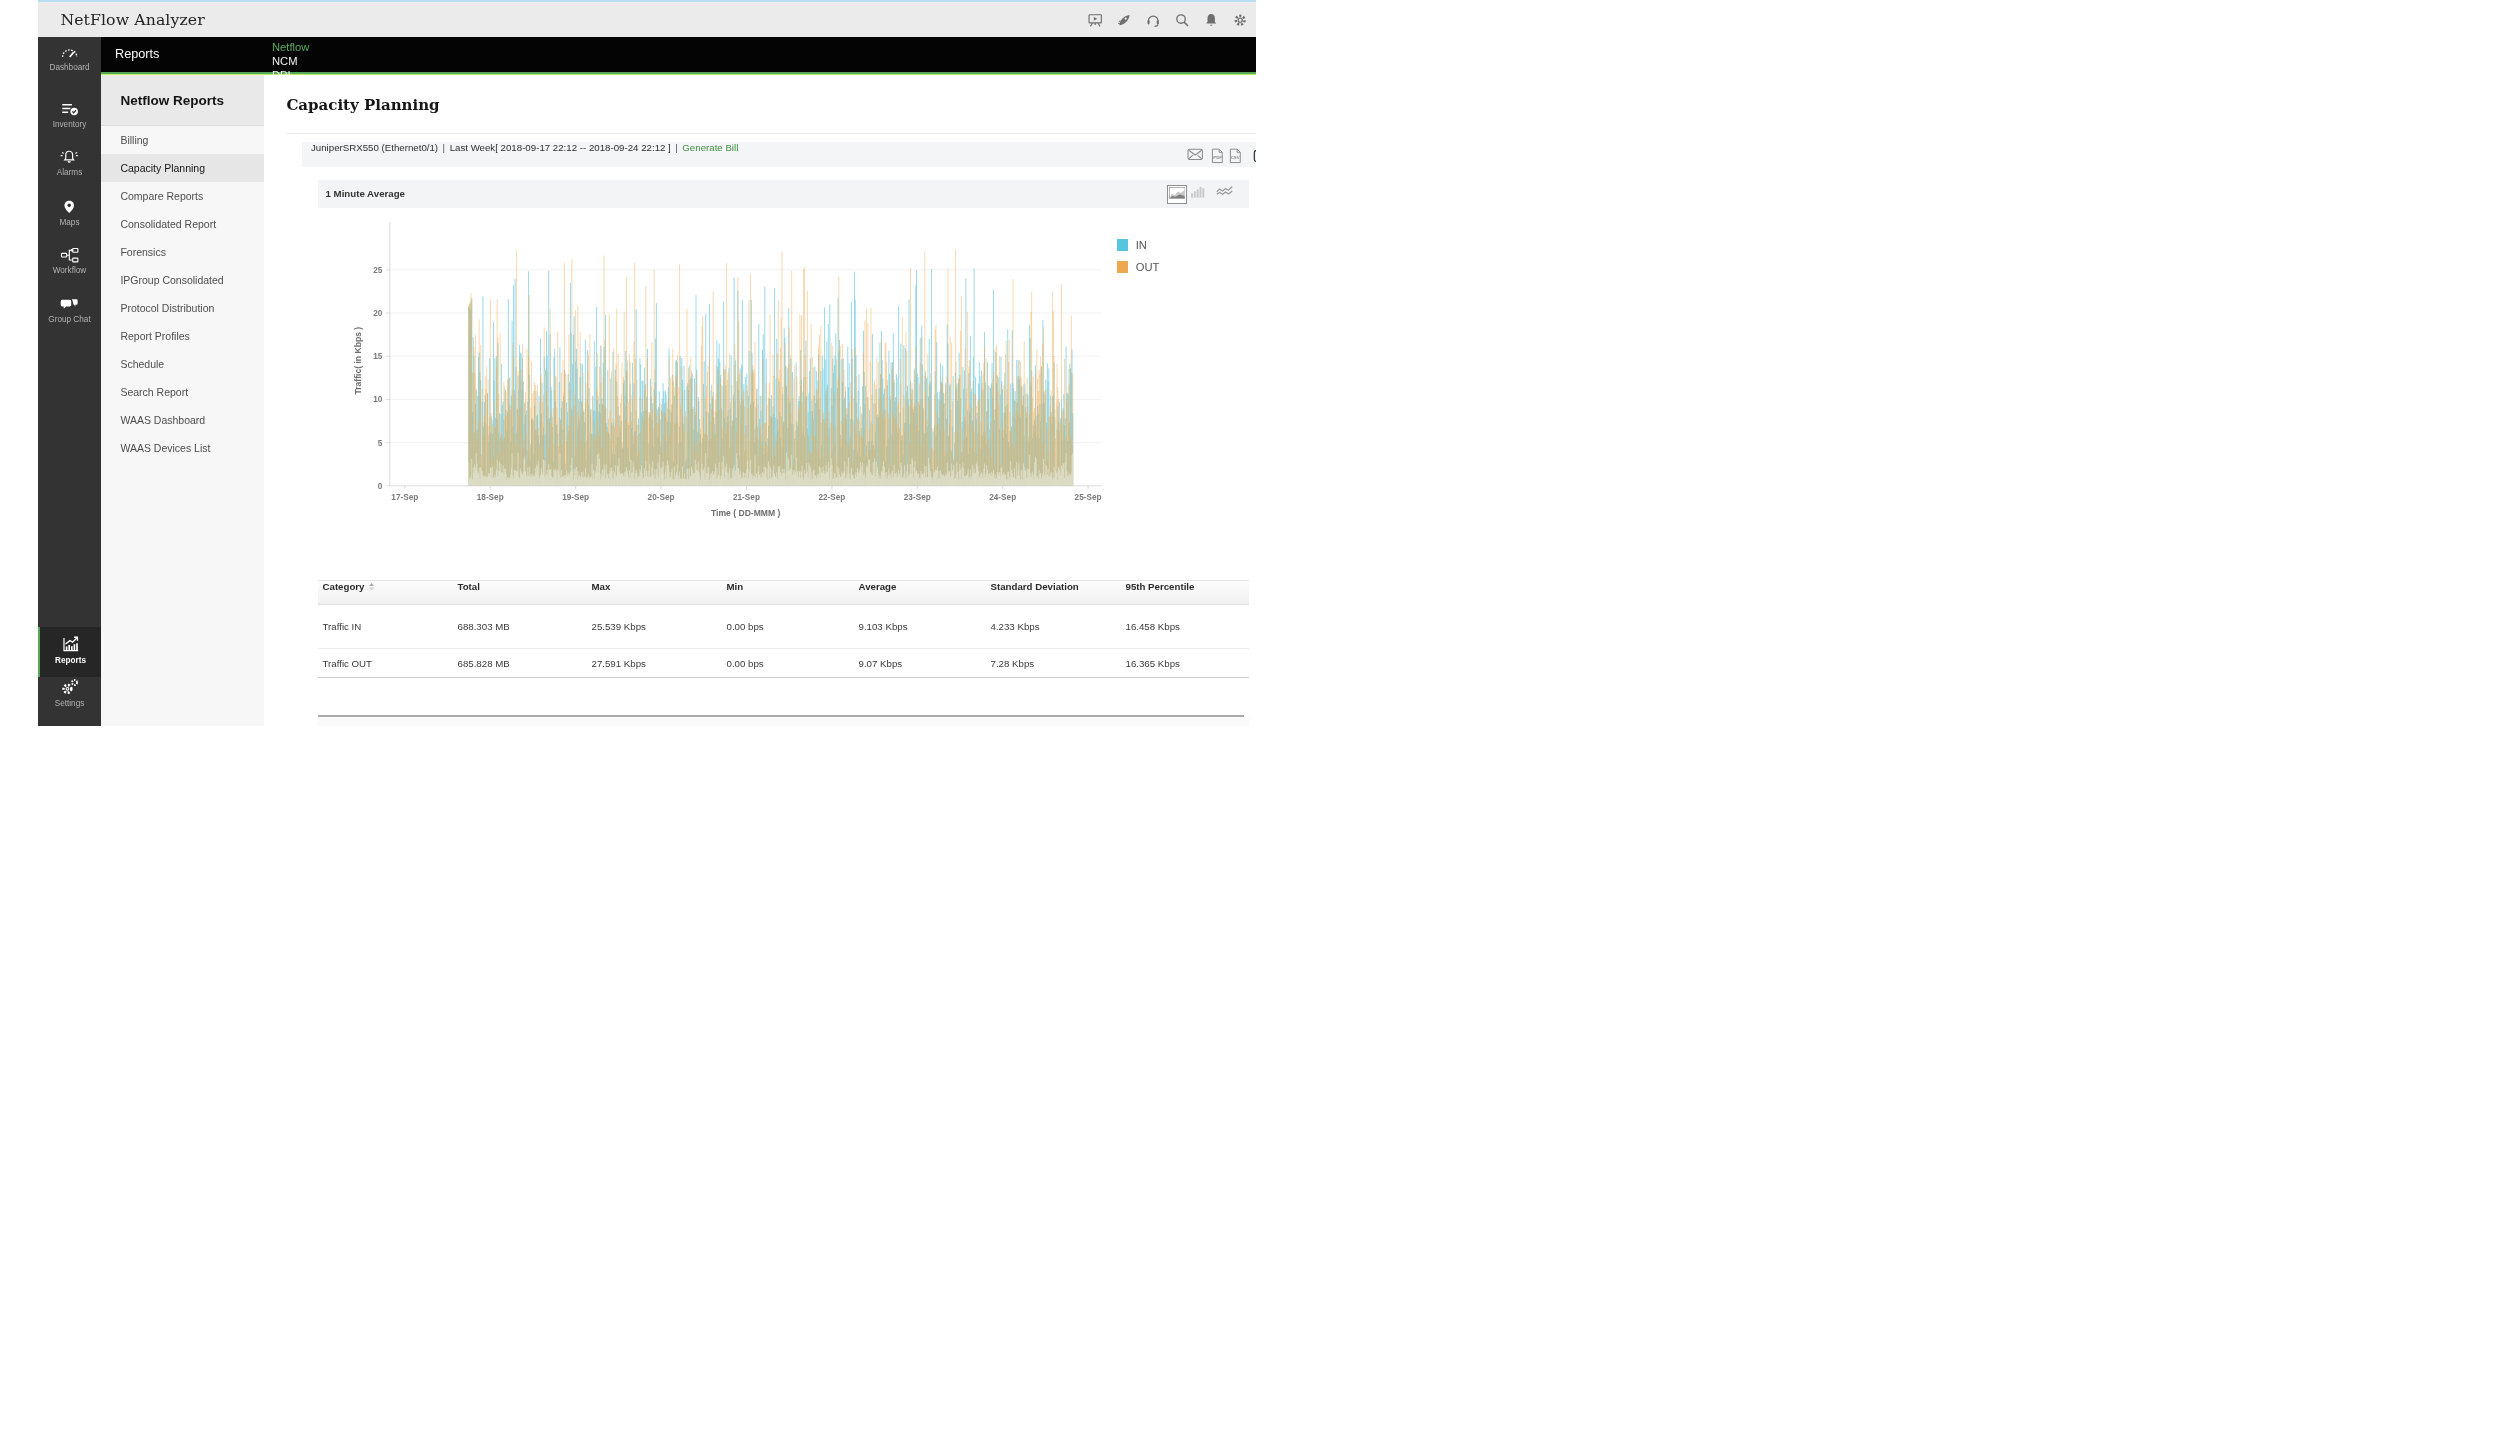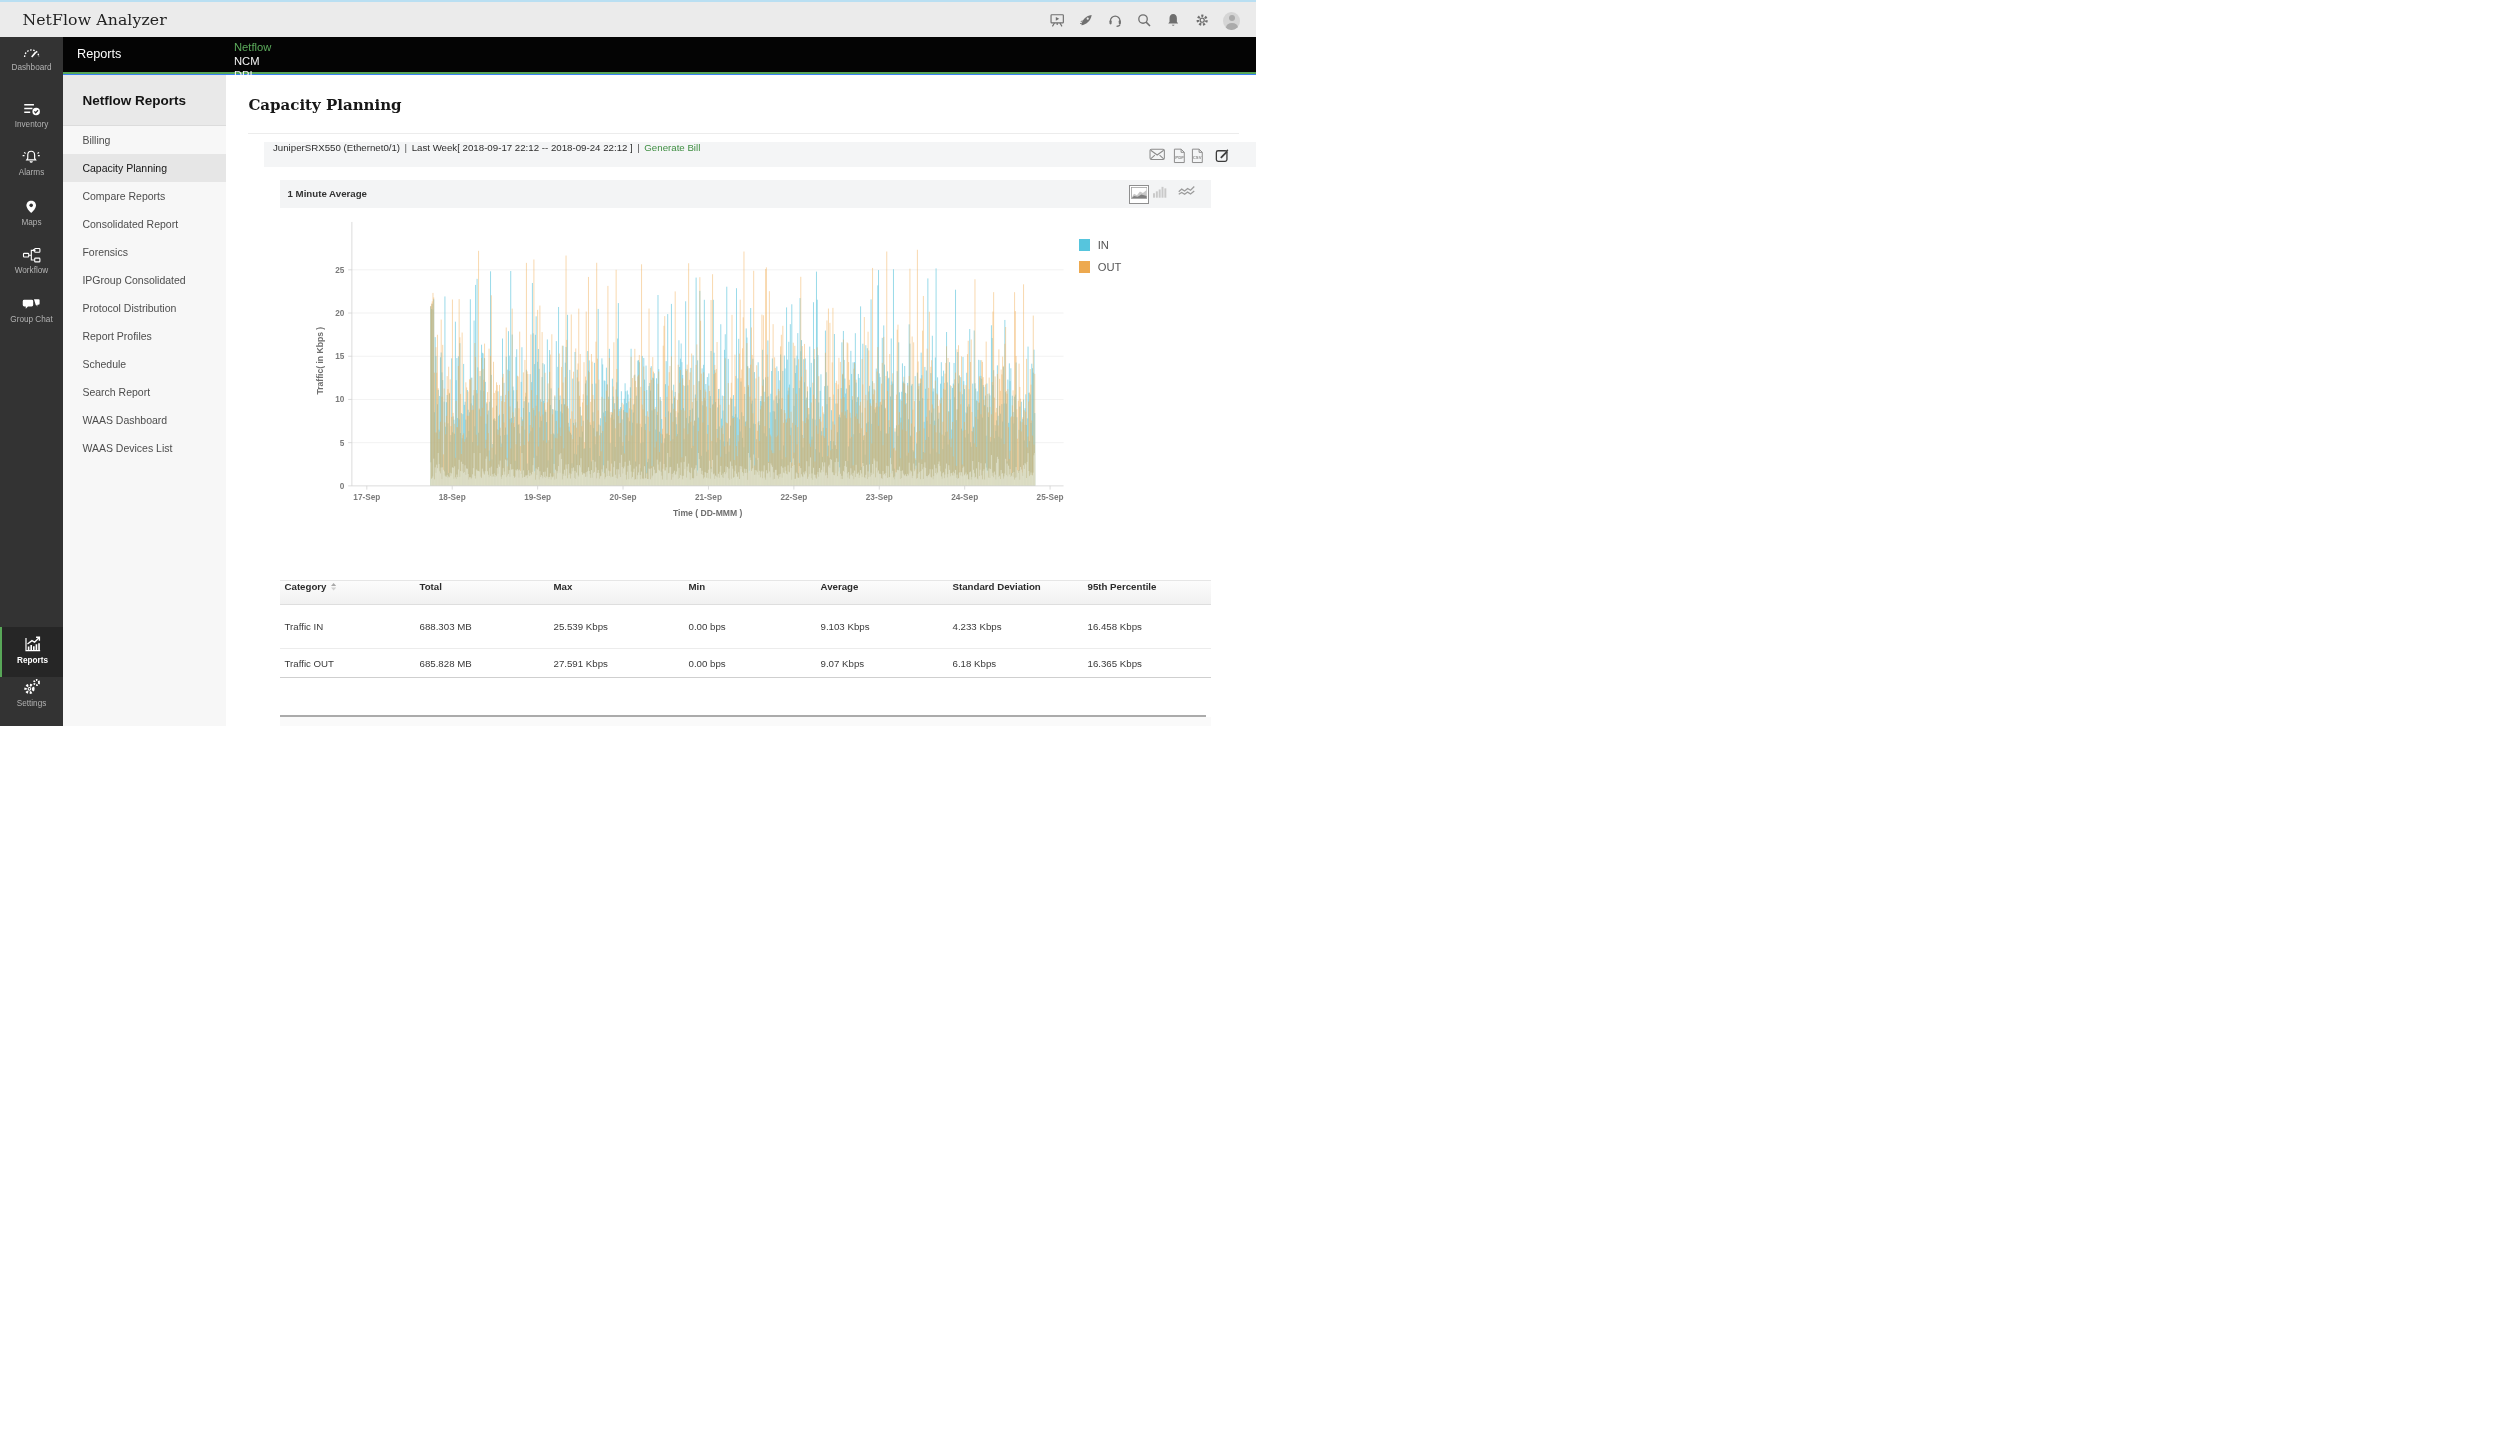--- a/index.html
+++ b/index.html
@@ -1,17 +1,17 @@
 <!DOCTYPE html>
 <html style="font-size:12px"><head>
 <meta charset="utf-8">
 <style>
   * { margin:0; padding:0; box-sizing:border-box; }
   html,body { width:1256px; height:726px; background:#fff; font-family:"Liberation Sans", sans-serif; overflow:hidden; }
-  .app { position:relative; width:1256px; height:726px; background:#3b82f6; }
+  .app { position:relative; width:1256px; height:726px; background:#bef264;margin-left:38px; }
 
   
   .topbar { position:absolute; left:0; top:0; width:1256px; height:37px; background:#ebebeb; border-top:2.2px solid #b9dff2; }
   .app-title { position:absolute; left:22.4px; top:7.5px; font-family:"DejaVu Serif", serif; font-size:15.7px; font-weight:500; color:#222; letter-spacing:0.1px; }
   .topbar-icons { position:absolute; right:16.4px; top:0; height:37px; display:flex; align-items:center; gap:12.7px; }
   .tb-ic { width:16.4px; height:16.4px; display:flex; align-items:center; justify-content:center; cursor:pointer; }
   .avatar { width:18px; height:18px; border-radius:50%; background:#d5d5d5; overflow:hidden; position:relative; }
   .avatar .head { position:absolute; left:6px; top:3.7px; width:6px; height:6px; border-radius:50%; background:#ababab; }
   .avatar .body { position:absolute; left:3px; top:11.2px; width:12px; height:9px; border-radius:50% 50% 0 0; background:#ababab; }
 
@@ -371,21 +371,21 @@
         <span class="cell c4">9.103 Kbps</span>
         <span class="cell c5">4.233 Kbps</span>
         <span class="cell c6">16.458 Kbps</span>
       </div>
       <div class="t-row r2">
         <span class="cell c0">Traffic OUT</span>
         <span class="cell c1">685.828 MB</span>
         <span class="cell c2">27.591 Kbps</span>
         <span class="cell c3">0.00 bps</span>
         <span class="cell c4">9.07 Kbps</span>
-        <span class="cell c5">6.18 Kbps</span>
+        <span class="cell c5">7.28 Kbps</span>
         <span class="cell c6">16.365 Kbps</span>
       </div>
     </div>
 
     <div class="hscroll"></div>
     <div class="next-strip"></div>
   </div>
 </div>
 
 

